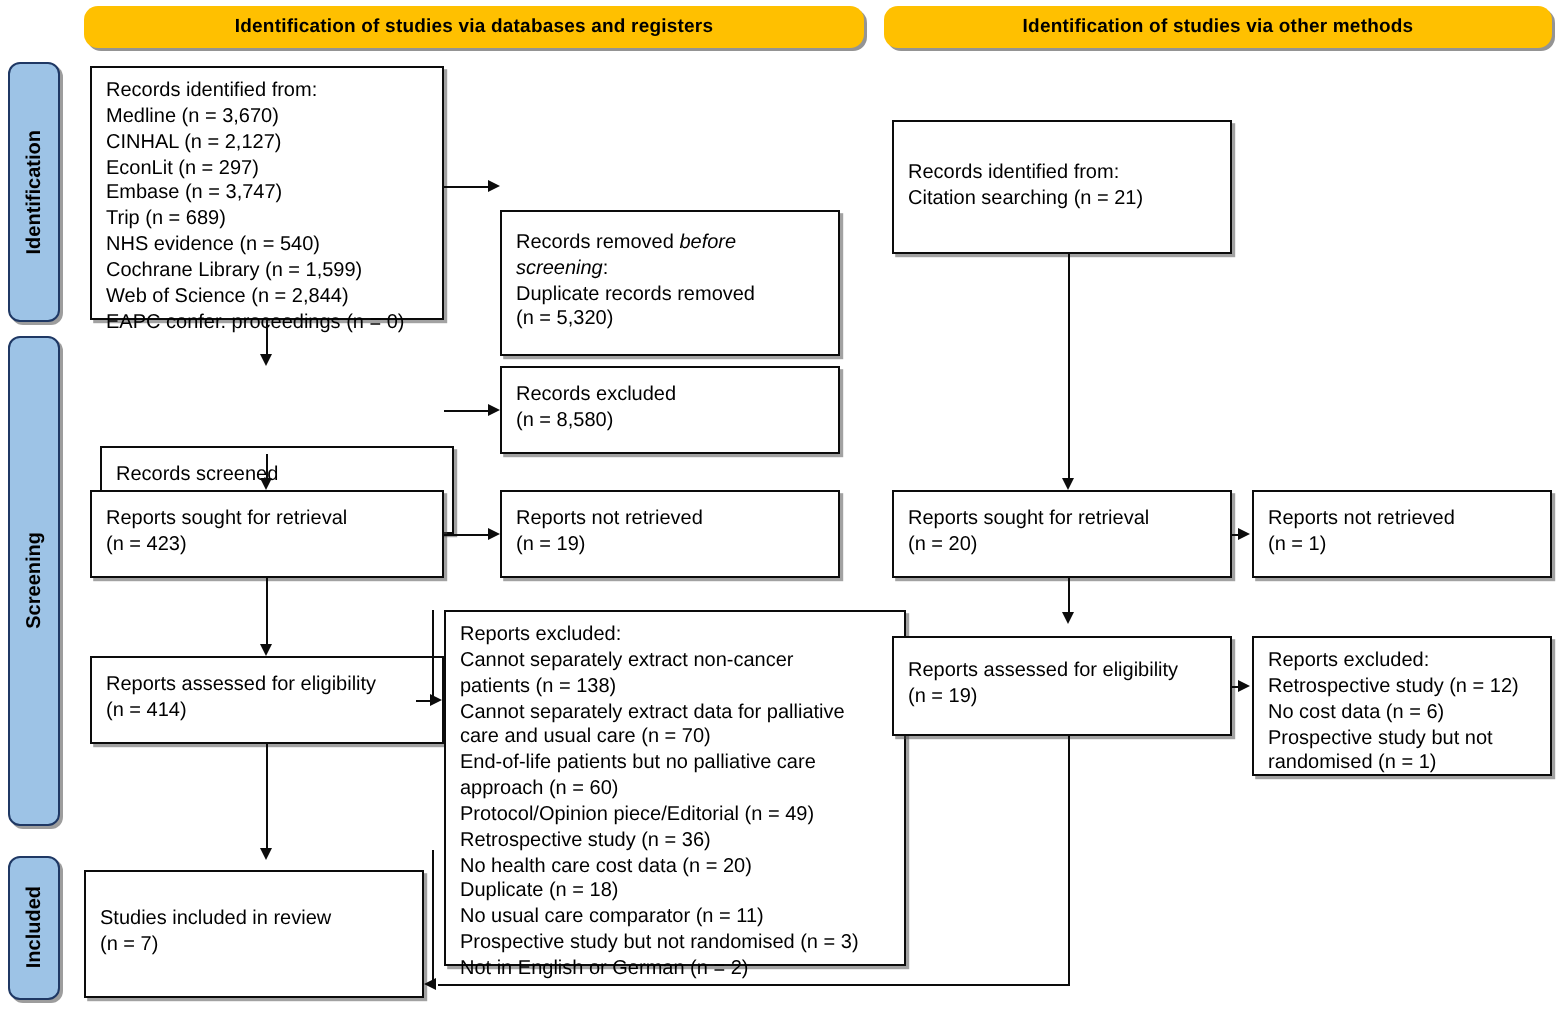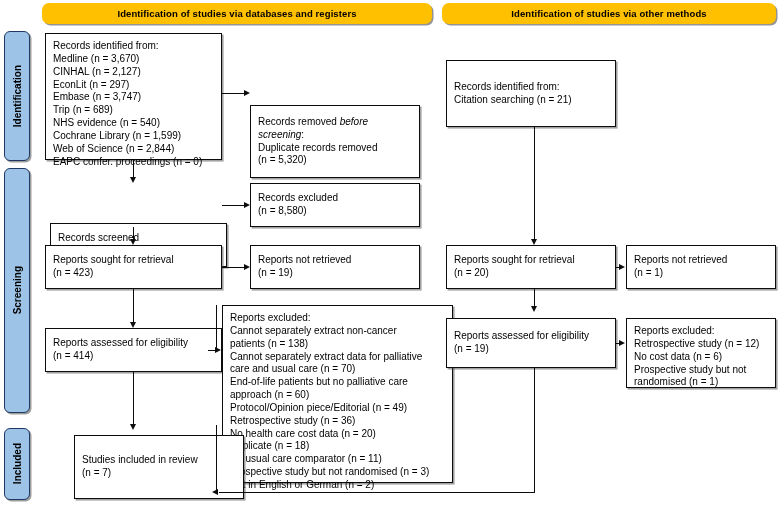--- a/index.html
+++ b/index.html
@@ -161,21 +161,21 @@
 approach (n = 60)
 Protocol/Opinion piece/Editorial (n = 49)
 Retrospective study (n = 36)
 No health care cost data (n = 20)
 Duplicate (n = 18)
 No usual care comparator (n = 11)
 Prospective study but not randomised (n = 3)
 Not in English or German (n = 2)</div>
   </div>
 
-  <div class="box" style="left:42px; top:435px; width:170px; height:64px;margin-left:32px;">
+  <div class="box" style="left:42px; top:435px; width:170px; height:64px;">
     <div class="txt">Studies included in review
 (n = 7)</div>
   </div>
 
   <div class="box" style="left:446px; top:60px; width:170px; height:67px;">
     <div class="txt">Records identified from:
 Citation searching (n = 21)</div>
   </div>
 
   <div class="box" style="left:446px; top:245px; width:170px; height:44px;">

